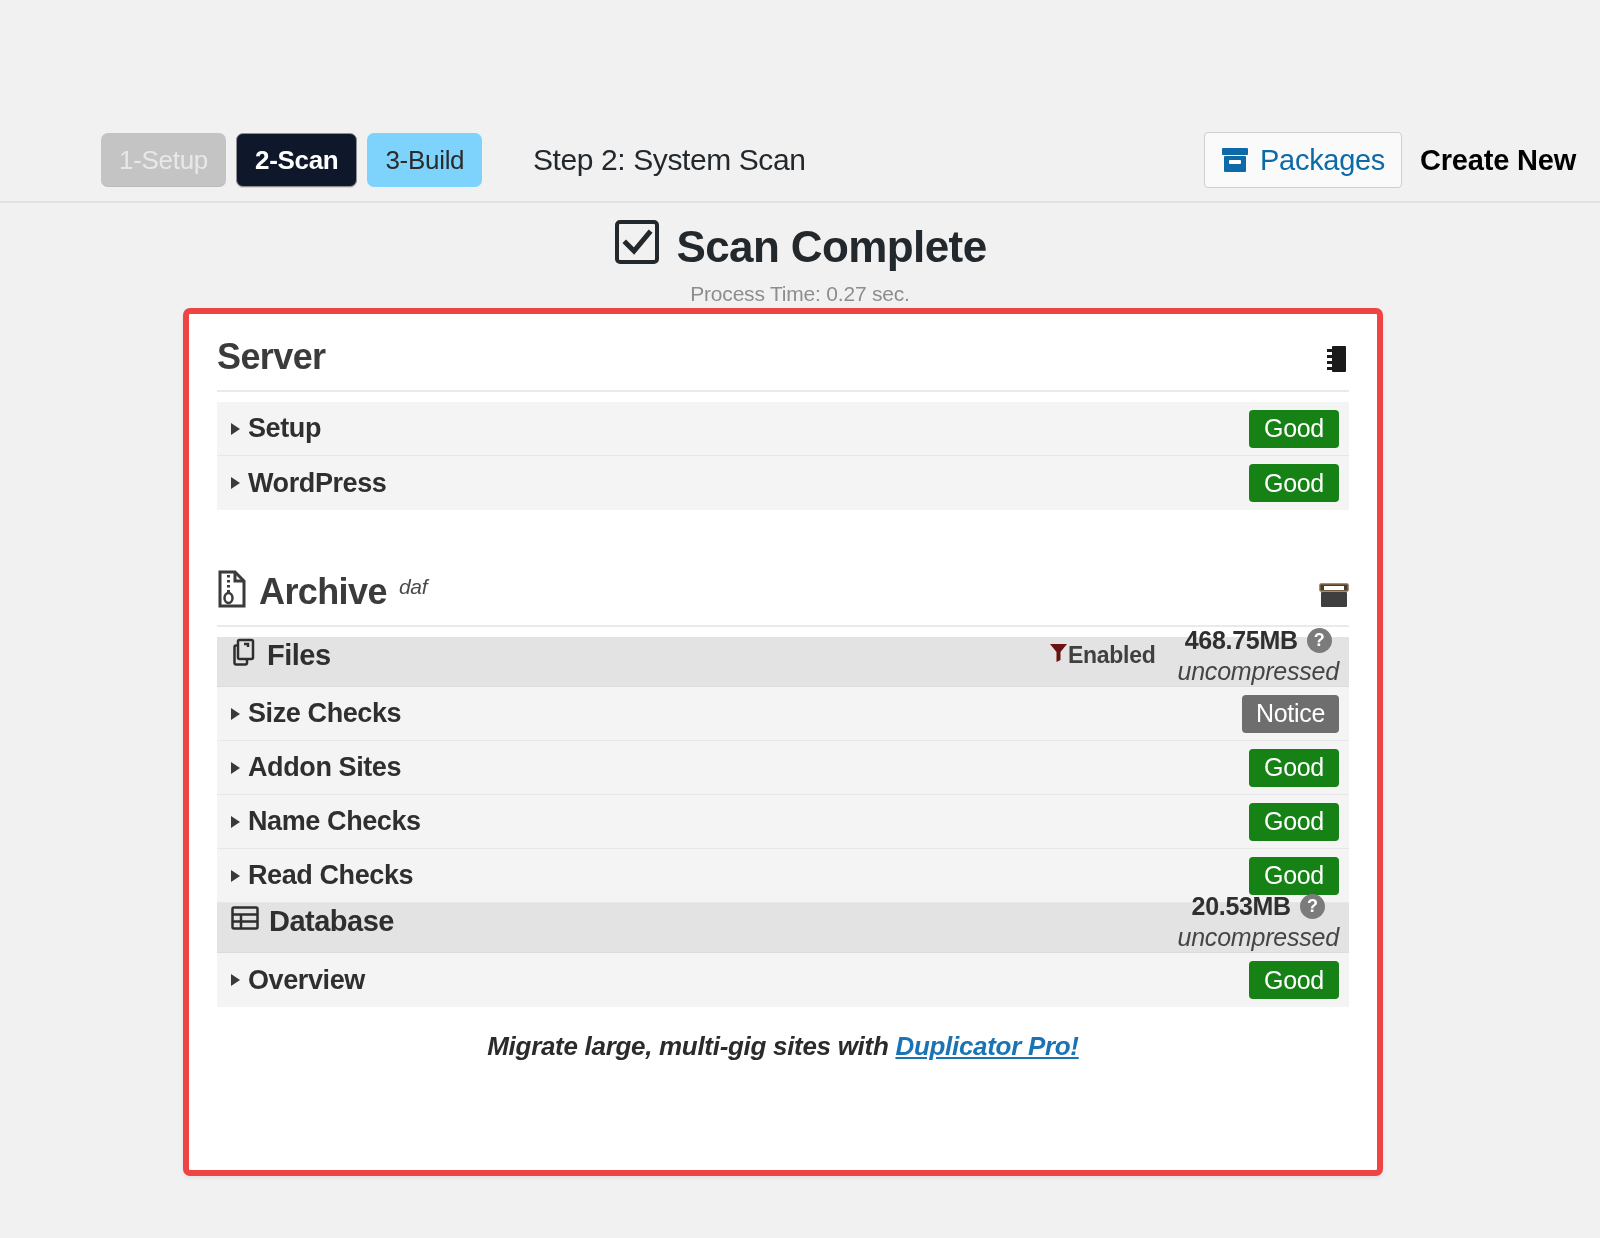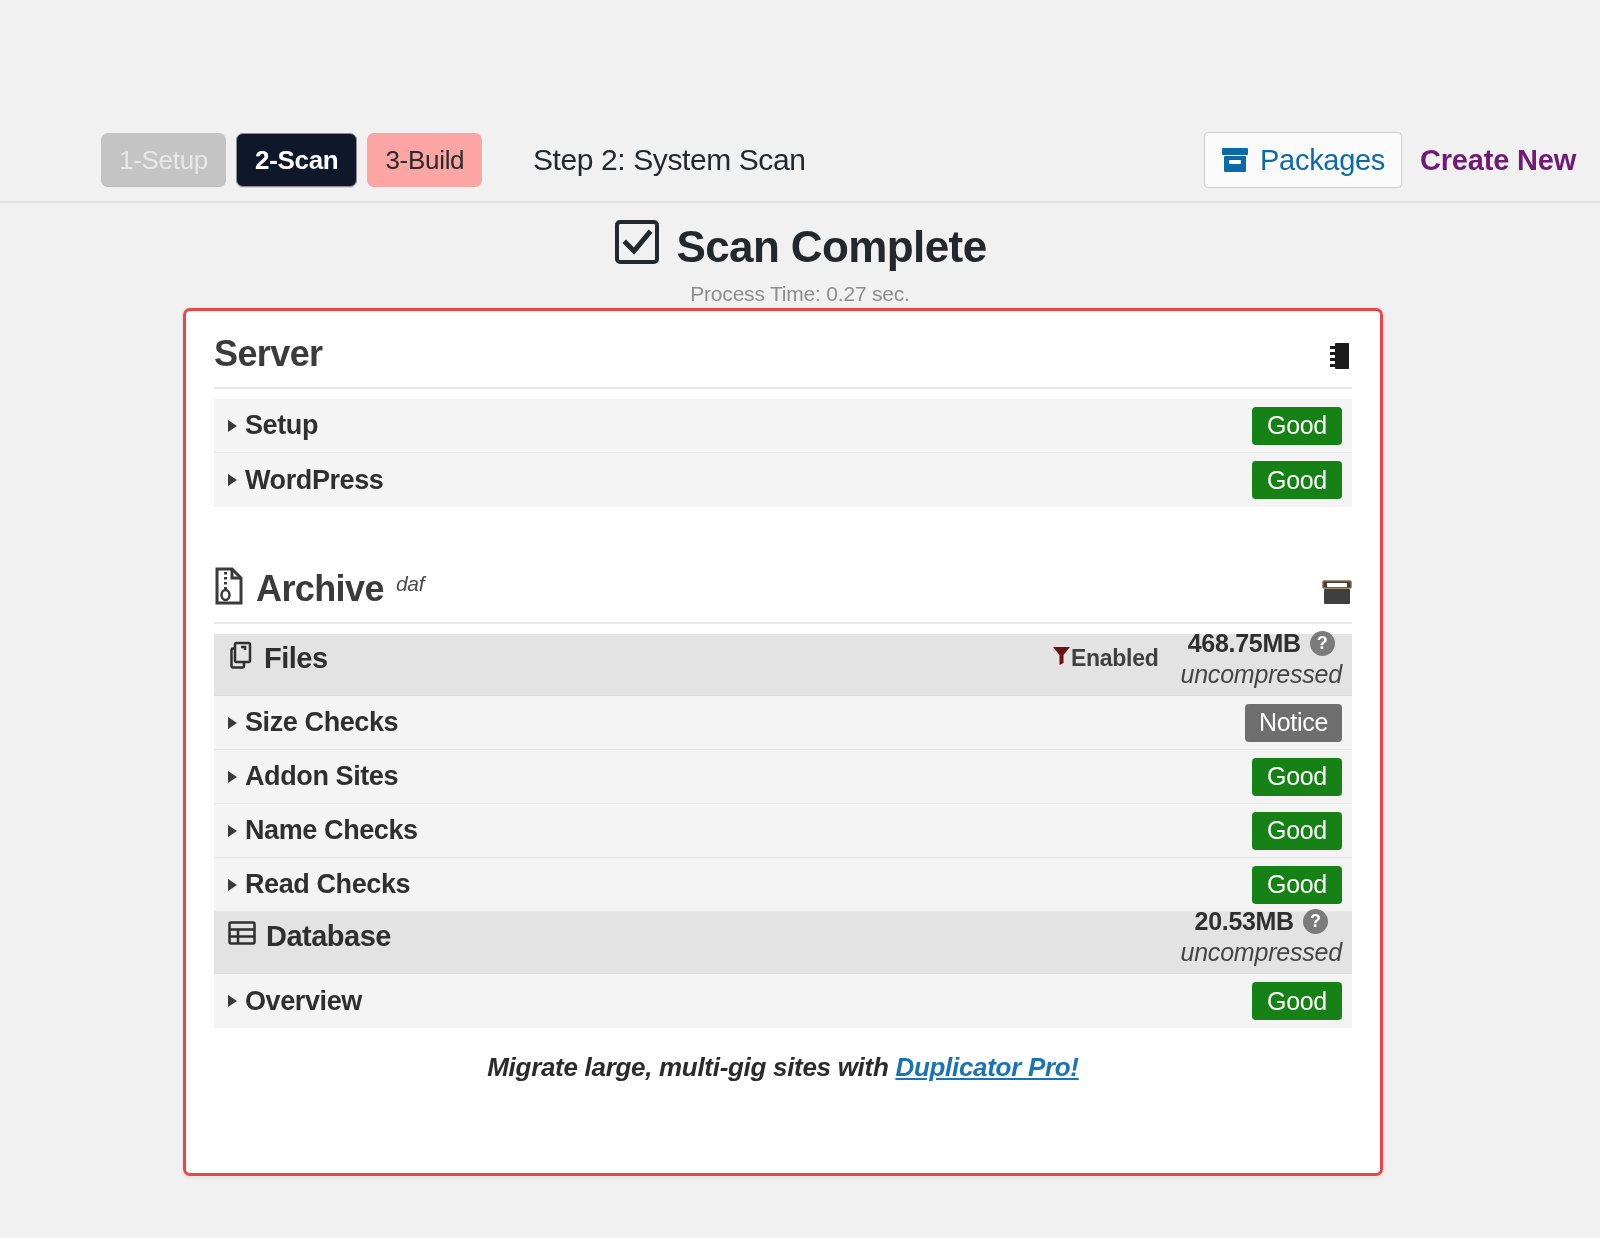--- a/index.html
+++ b/index.html
@@ -57,21 +57,21 @@
     box-shadow: inset 0 -1px 0 rgba(0,0,0,.05);
   }
   .step.current {
     background: #0f172a;
     color: #ffffff;
     font-weight: 700;
     border: 1px solid #8f8f8f;
     box-shadow: 0 1px 0 rgba(0,0,0,.12);
   }
   .step.todo {
-    background: #fca5a5;
+    background: #7dd3fc;
     color: #2b2b2b;
     font-weight: 400;
   }
   .step-title {
     position: absolute;
     left: 533px; top: 0;
     height: 54px;
     display: flex; align-items: center;
     font-size: 30px;
     color: #23282d;
@@ -95,21 +95,21 @@
     color: #0d6aa8;
     font-size: 29px;
     letter-spacing: -0.3px;
     cursor: pointer;
     white-space: nowrap;
   }
   .pkg-btn svg { display:block; }
   .create-new {
     font-size: 29px;
     font-weight: 700;
-    color: #701a75;
+    color: #000000;
     letter-spacing: -0.2px;
     white-space: nowrap;
   }
 
   
   .scan-head {
     position: absolute;
     left: 0; top: 218px;
     width: 1600px;
     text-align: center;
@@ -127,21 +127,21 @@
     color: #8d8d8d;
     letter-spacing: -0.2px;
   }
 
   
   .card {
     position: absolute;
     left: 183px; top: 308px;
     width: 1200px; height: 868px;
     background: #ffffff;
-    border: 3px solid #ef4444;
+    border: 6px solid #ef4444;
     border-radius: 7px;
     box-shadow: 0 2px 4px rgba(0,0,0,.06);
   }
   .card-inner { padding: 0 28px; }
 
   .sect-head {
     display: flex; align-items: flex-end; justify-content: space-between;
     padding: 22px 0 12px 0;
     border-bottom: 2px solid #eaeaea;
   }
@@ -198,21 +198,21 @@
     color: #ffffff;
     letter-spacing: -0.3px;
     cursor: pointer;
   }
   .badge.good   { background: #168216; }
   .badge.notice { background: #6e6e6e; }
 
   
   .grouprow {
     display: flex; align-items: center; justify-content: space-between;
-    height: 62px;
+    height: 50px;
     padding: 0 10px 12px 14px;
     background: #e3e3e3;
     border-bottom: 1px solid #dcdcdc;
   }
   .grouprow-label {
     display: flex; align-items: center; gap: 10px;
     font-size: 29px;
     font-weight: 700;
     color: #2f2f2f;
     letter-spacing: -0.5px;

